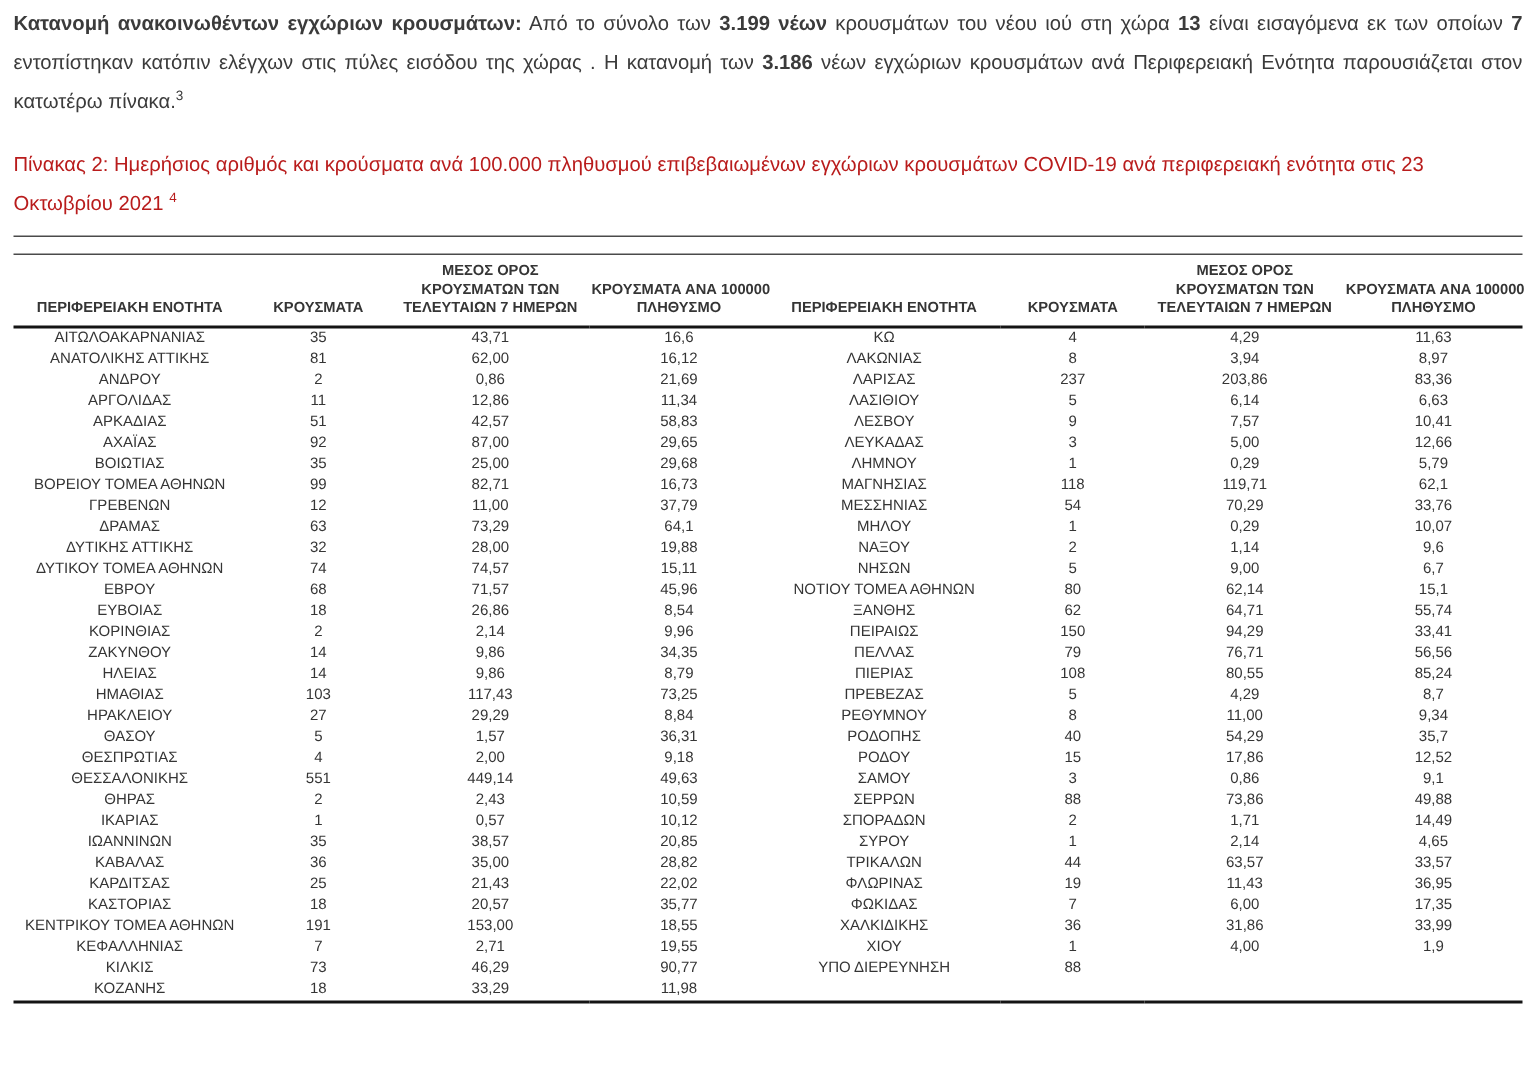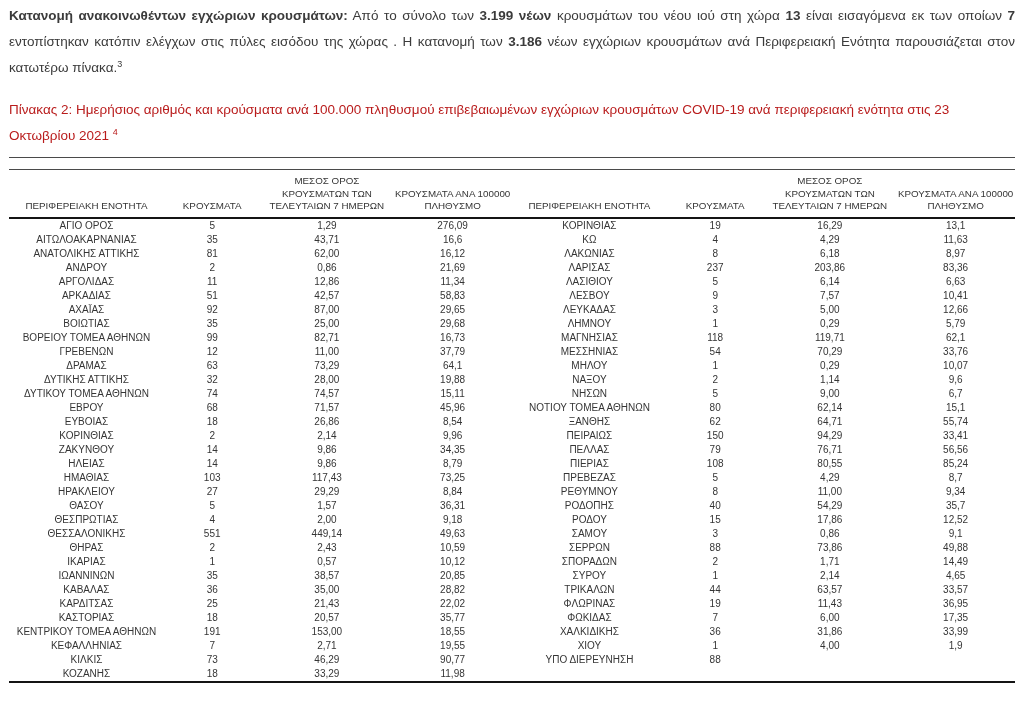--- a/index.html
+++ b/index.html
@@ -51,21 +51,21 @@
     width: 100%;
     border-collapse: collapse;
     table-layout: fixed;
     color: #353535;
     border-bottom: 2px solid #141414;
   }
   table.cases thead tr {
     border-bottom: 2px solid #141414;
   }
   table.cases th {
-    font-weight: normal;
+    font-weight: bold;
     font-size: 9.8px;
     line-height: 12.5px;
     text-align: center;
     vertical-align: bottom;
     padding: 5px 1px 4px 1px;
     white-space: nowrap;
   }
   table.cases td {
     font-size: 10px;
     line-height: 14px;
@@ -110,47 +110,37 @@
           <th>ΜΕΣΟΣ ΟΡΟΣ<br>ΚΡΟΥΣΜΑΤΩΝ ΤΩΝ<br>ΤΕΛΕΥΤΑΙΩΝ 7 ΗΜΕΡΩΝ</th>
           <th>ΚΡΟΥΣΜΑΤΑ ΑΝΑ 100000<br>ΠΛΗΘΥΣΜΟ</th>
           <th>ΠΕΡΙΦΕΡΕΙΑΚΗ ΕΝΟΤΗΤΑ</th>
           <th>ΚΡΟΥΣΜΑΤΑ</th>
           <th>ΜΕΣΟΣ ΟΡΟΣ<br>ΚΡΟΥΣΜΑΤΩΝ ΤΩΝ<br>ΤΕΛΕΥΤΑΙΩΝ 7 ΗΜΕΡΩΝ</th>
           <th>ΚΡΟΥΣΜΑΤΑ ΑΝΑ 100000<br>ΠΛΗΘΥΣΜΟ</th>
         </tr>
       </thead>
     <tbody>
         <tr>
-          <td>ΑΓΙΟ ΟΡΟΣ</td>
-          <td>5</td>
-          <td>1,29</td>
-          <td>276,09</td>
-          <td>ΚΟΡΙΝΘΙΑΣ</td>
-          <td>19</td>
-          <td>16,29</td>
-          <td>13,1</td>
-        </tr>
-        <tr>
           <td>ΑΙΤΩΛΟΑΚΑΡΝΑΝΙΑΣ</td>
           <td>35</td>
           <td>43,71</td>
           <td>16,6</td>
           <td>ΚΩ</td>
           <td>4</td>
           <td>4,29</td>
           <td>11,63</td>
         </tr>
         <tr>
           <td>ΑΝΑΤΟΛΙΚΗΣ ΑΤΤΙΚΗΣ</td>
           <td>81</td>
           <td>62,00</td>
           <td>16,12</td>
           <td>ΛΑΚΩΝΙΑΣ</td>
           <td>8</td>
-          <td>6,18</td>
+          <td>3,94</td>
           <td>8,97</td>
         </tr>
         <tr>
           <td>ΑΝΔΡΟΥ</td>
           <td>2</td>
           <td>0,86</td>
           <td>21,69</td>
           <td>ΛΑΡΙΣΑΣ</td>
           <td>237</td>
           <td>203,86</td>

